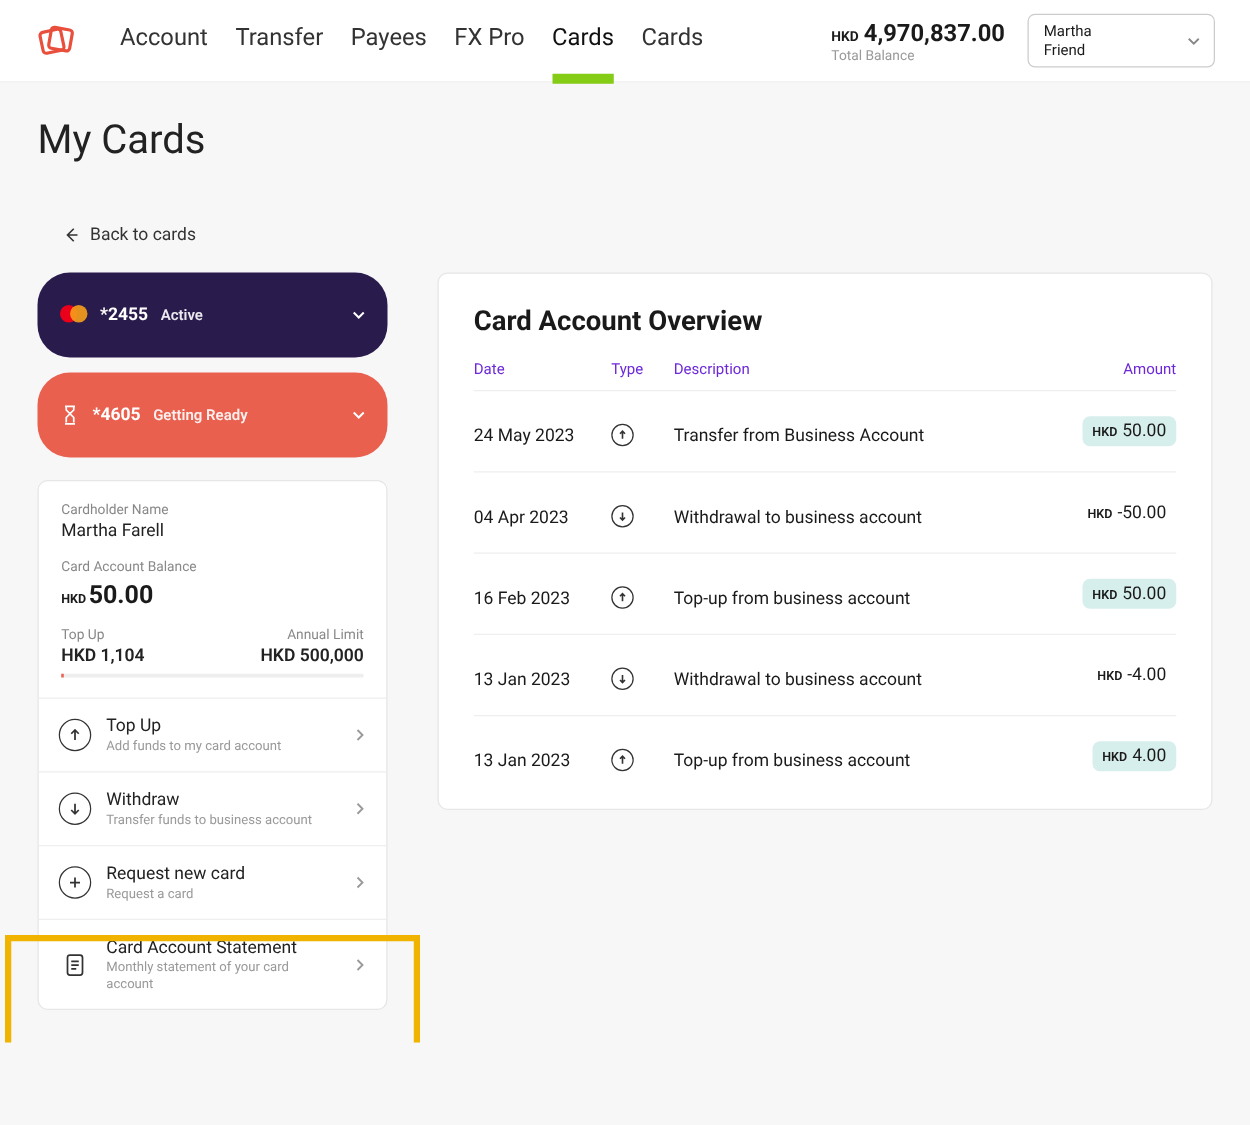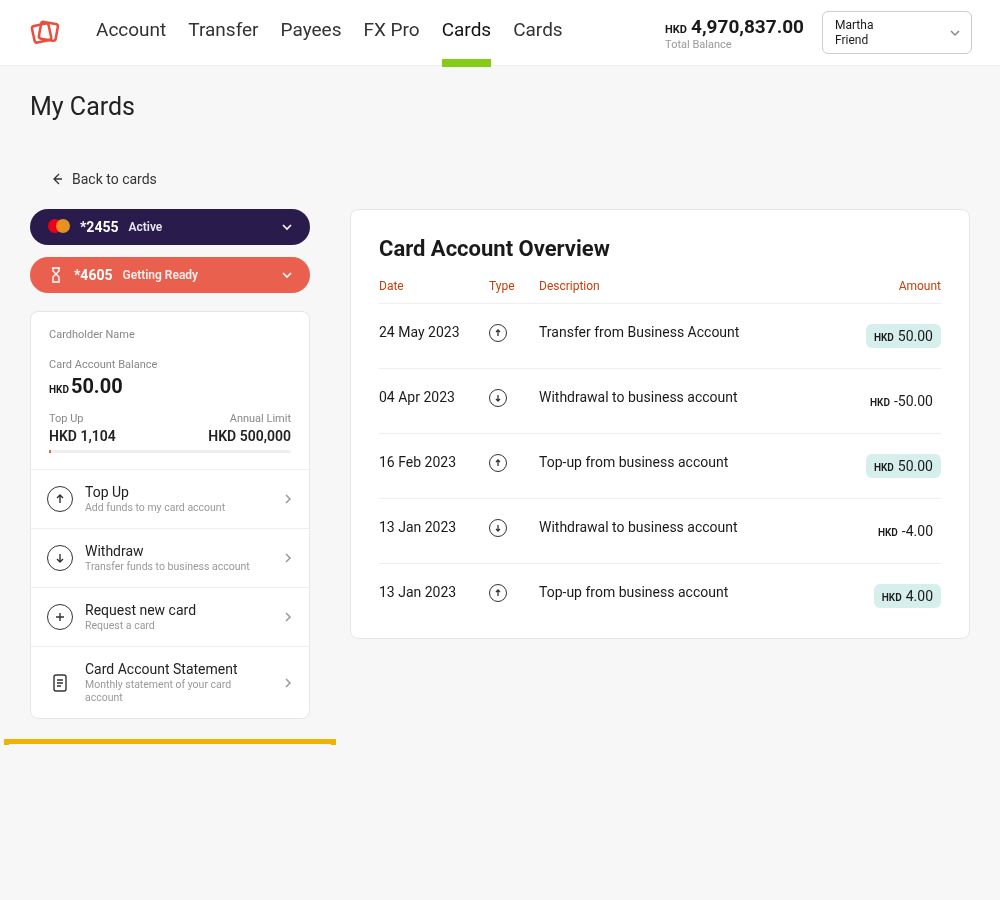--- a/index.html
+++ b/index.html
@@ -11,28 +11,28 @@
 .nav-item.active { border-bottom: 8px solid #84cc16; color: #111; }
 .balance-block { text-align: left; margin-right: 18px; }
 .balance-line { display: flex; align-items: baseline; gap: 4px; }
 .balance-ccy { font-size: 11px; font-weight: 700; }
 .balance-amt { font-size: 19px; font-weight: 700; }
 .balance-label { font-size: 11px; color: #999; }
 .user-drop { border: 1px solid #ccc; border-radius: 6px; padding: 6px 34px 6px 12px; font-size: 12px; line-height: 1.2; position: relative; cursor: pointer; min-width: 150px; }
 .user-drop .chev { position: absolute; right: 10px; top: 50%; transform: translateY(-50%); color: #888; }
 
 .page { padding: 26px 30px; }
-.page-title { font-size: 25px; font-weight: 400; color: #222; margin-bottom: 20px; }
+.page-title { font-size: 32px; font-weight: 400; color: #222; margin-bottom: 20px; }
 .back-link { display: inline-flex; align-items: center; gap: 8px; font-size: 14px; color: #333; cursor: pointer; margin-bottom: 22px; margin-left: 20px; margin-top: 30px; }
 
 .layout { display: flex; gap: 40px; align-items: flex-start; }
 .left { width: 280px; }
 .right { flex: 1; border-radius: 18px; }
 
-.card-pill { border-radius: 26px; height: 36px; display: flex; align-items: center; padding: 0 18px; color: #fff; margin-bottom: 12px; cursor: pointer; position: relative; }
+.card-pill { border-radius: 26px; height: 68px; display: flex; align-items: center; padding: 0 18px; color: #fff; margin-bottom: 12px; cursor: pointer; position: relative; }
 .card-pill.dark { background: #2a1b4d; }
 .card-pill.red  { background: #e9604f; }
 .card-pill .mc { position: relative; width: 22px; height: 16px; margin-right: 10px; }
 .card-pill .mc .a { position: absolute; left: 0; top: 0; width: 14px; height: 14px; border-radius: 50%; background: #eb001b; }
 .card-pill .mc .b { position: absolute; left: 8px; top: 0; width: 14px; height: 14px; border-radius: 50%; background: #f79e1b; opacity: .9; }
 .card-pill .hg { width: 16px; height: 18px; margin-right: 10px; display:flex; align-items:center; justify-content:center; }
 .card-pill .num { font-weight: 700; font-size: 14px; margin-right: 10px; }
 .card-pill .status { font-size: 12px; font-weight: 600; opacity: .9; }
 .card-pill .chev { position: absolute; right: 16px; }
 
@@ -54,26 +54,26 @@
 .action-row .stmt-icon { width:26px; flex-shrink:0; display:flex; align-items:center; justify-content:center; }
 .action-row .txt { flex: 1; }
 .action-row .ttl { font-size: 14px; color: #222; }
 .action-row .sub { font-size: 10.5px; color: #999; margin-top: 1px; }
 .action-row .chev { color: #999; }
 
 .highlight-box { position: absolute; border: 5px solid #f0b400; pointer-events: none; }
 
 .panel { background: #fff; border: 1px solid #e6e6e6; border-radius: 8px; padding: 26px 28px 10px; }
 .panel-title { font-size: 22px; font-weight: 700; margin-bottom: 18px; }
-.thead { display: flex; font-size: 12px; color: #c2410c; padding-bottom: 10px; justify-content: space-between; }
+.thead { display: flex; font-size: 12px; color: #6d28d9; padding-bottom: 10px; justify-content: space-between; }
 .col-date { width: 110px; }
 .col-type { width: 50px; }
 .col-desc { flex: 1; }
 .col-amt  { width: 110px; text-align: right; }
-.trow { display: flex; align-items: flex-start; border-top: 1px solid #eee; padding: 20px 0; font-size: 14px; }
+.trow { display: flex; align-items: flex-end; border-top: 1px solid #eee; padding: 20px 0; font-size: 14px; }
 .trow .col-type { display: flex; justify-content: flex-start; }
 .type-ring { width: 18px; height: 18px; border: 1.4px solid #333; border-radius: 50%; display:flex; align-items:center; justify-content:center; }
 .amt-chip { display: inline-flex; align-items: baseline; gap: 4px; padding: 4px 8px; border-radius: 6px; }
 .amt-chip.pos { background: #d7efec; }
 .amt-ccy { font-size: 10px; font-weight: 600; }
 .amt-val { font-size: 14px; }
 
 svg { display: block; }
 </style>
 </head>
@@ -154,20 +154,21 @@
               <svg width="14" height="14" viewBox="0 0 14 14">
                 <path d="M3 5l4 4 4-4" fill="none" stroke="#fff" stroke-width="1.6"></path>
               </svg>
             </span>
           </div>
         </div>
 
       <div class="info-card">
         <div class="info-sec">
           <div class="label-sm">Cardholder Name</div>
+          <div class="val-md">Martha Farell</div>
           <div style="height:14px"></div>
           <div class="label-sm">Card Account Balance</div>
           <div class="bal-line">
             <span class="bal-ccy">HKD</span>
             <span class="bal-val">50.00</span>
           </div>
           <div class="row2">
             <div class="col">
               <div class="label-sm">Top Up</div>
               <div class="val-md" style="font-weight:600">HKD 1,104</div>

